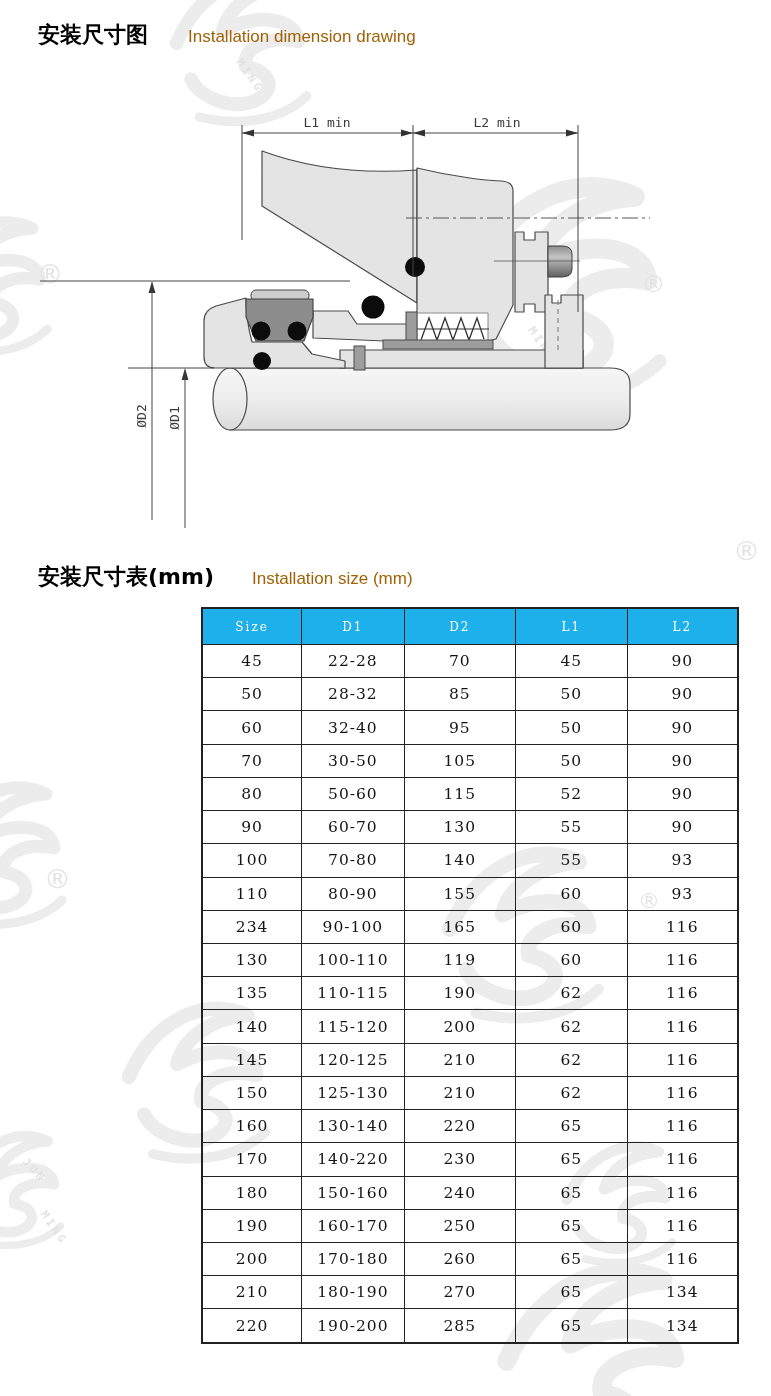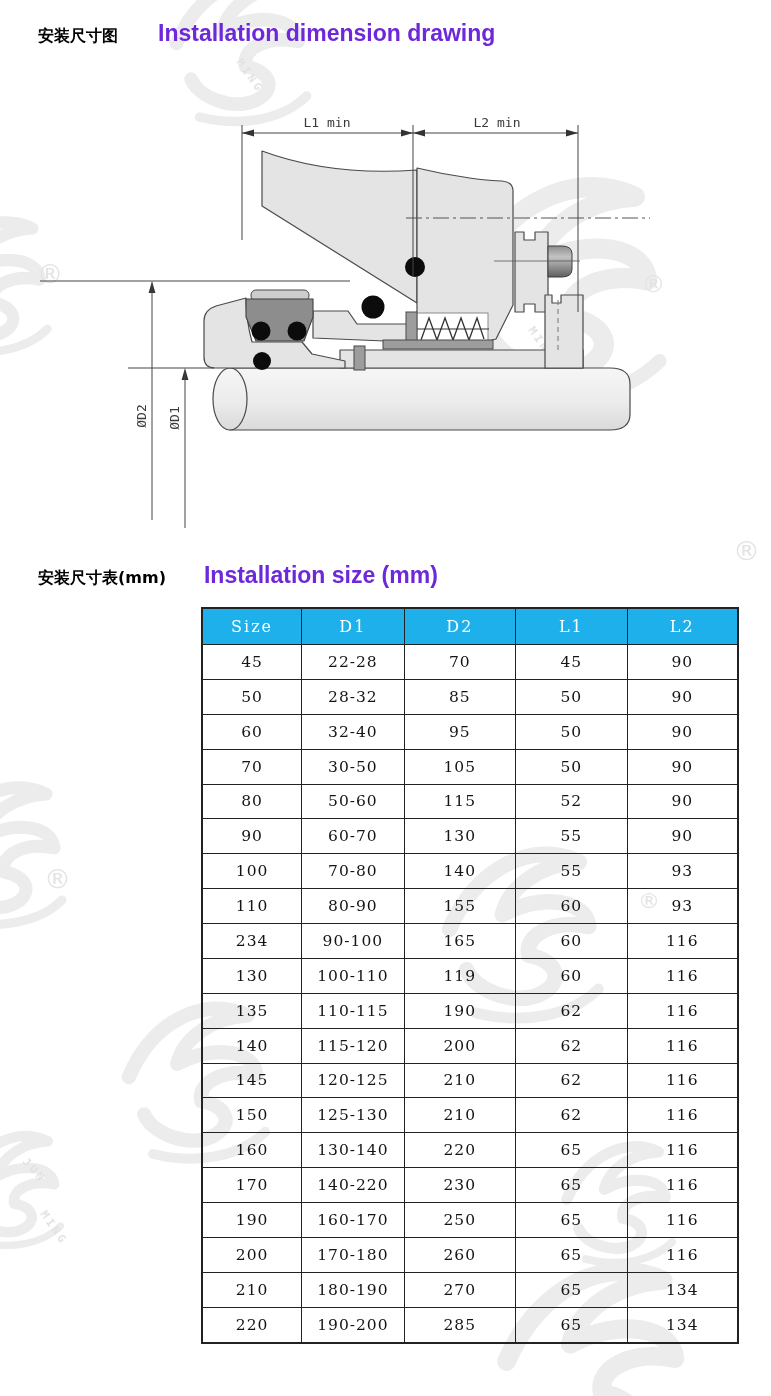--- a/index.html
+++ b/index.html
@@ -6,35 +6,35 @@
   .page{position:relative;width:771px;height:1396px;background:#ffffff;overflow:hidden;
         font-family:"Liberation Sans",sans-serif;}
   svg{display:block;}
   .layer{position:absolute;left:0;top:0;}
   .wm-stroke{fill:none;stroke:#ececec;stroke-linecap:round;stroke-linejoin:round;}
   .wm-brand{font-family:"DejaVu Sans Mono",monospace;font-size:11px;font-weight:bold;
             fill:#e2e2e2;letter-spacing:3px;}
   .wm-reg{font-family:"DejaVu Sans",sans-serif;fill:#e3e3e3;}
 
   .title-row{position:absolute;left:38px;white-space:nowrap;z-index:3;}
-  .title-zh{font-family:"DejaVu Sans",sans-serif;font-weight:bold;font-size:16px;color:#000;text-align:right;}
-  .title-en{font-family:"Liberation Sans",sans-serif;font-weight:bold;font-size:23px;color:#6d28d9;}
+  .title-zh{font-family:"DejaVu Sans",sans-serif;font-weight:bold;font-size:22px;color:#000;text-align:right;}
+  .title-en{font-family:"Liberation Sans",sans-serif;font-weight:normal;font-size:17px;color:#a16207;}
   #title1{top:20px;} #title1 .title-en{margin-left:40px;}
   #title2{top:562px;} #title2 .title-en{margin-left:38px;}
 
   .part{fill:#e4e4e4;stroke:#4a4a4a;stroke-width:1.2;stroke-linejoin:round;}
   .dark-part{fill:#9d9d9d;stroke:#4a4a4a;stroke-width:1;}
   .dim-line{stroke:#444;stroke-width:1;fill:none;}
   .dim-arrow{fill:#333;stroke:none;}
   .dim-text{font-family:"DejaVu Sans Mono",monospace;font-size:13px;fill:#3a3a3a;}
 
   #size-table{position:absolute;left:201px;top:607px;width:538px;height:737px;
               border-collapse:collapse;table-layout:fixed;z-index:2;
               font-family:"DejaVu Serif","Liberation Serif",serif;}
-  #size-table th{background:#1db0ea;color:#fff;font-weight:normal;font-size:16px;
+  #size-table th{background:#1db0ea;color:#fff;font-weight:normal;font-size:12px;
                  letter-spacing:2px;height:33px;border:1px solid #222;}
   #size-table td{border:1px solid #222;text-align:center;vertical-align:middle;
                  font-size:15.5px;color:#141414;letter-spacing:1px;background:transparent;}
   #size-table{border:2px solid #222;}
 </style>
 </head>
 <body>
 
 <div class="page">
 
@@ -276,20 +276,27 @@
           <td>116</td>
         </tr>
         <tr>
           <td>170</td>
           <td>140-220</td>
           <td>230</td>
           <td>65</td>
           <td>116</td>
         </tr>
         <tr>
+          <td>180</td>
+          <td>150-160</td>
+          <td>240</td>
+          <td>65</td>
+          <td>116</td>
+        </tr>
+        <tr>
           <td>190</td>
           <td>160-170</td>
           <td>250</td>
           <td>65</td>
           <td>116</td>
         </tr>
         <tr>
           <td>200</td>
           <td>170-180</td>
           <td>260</td>

